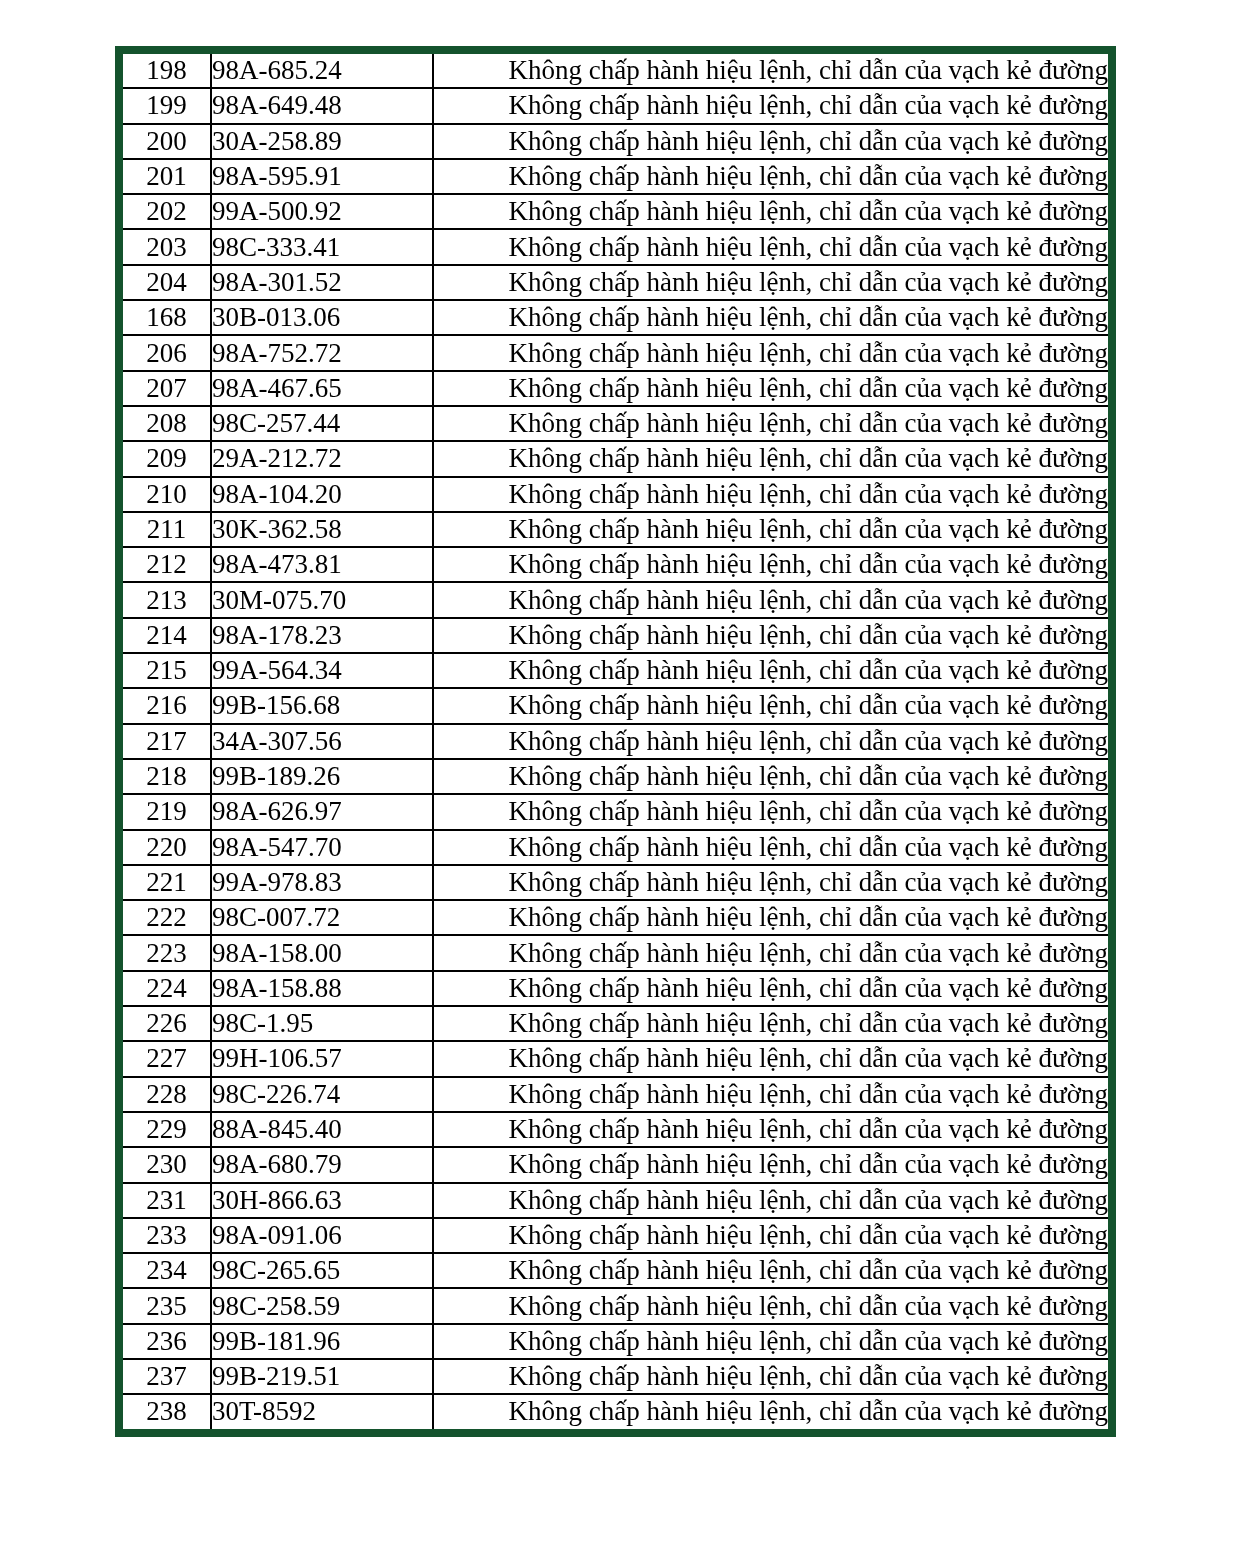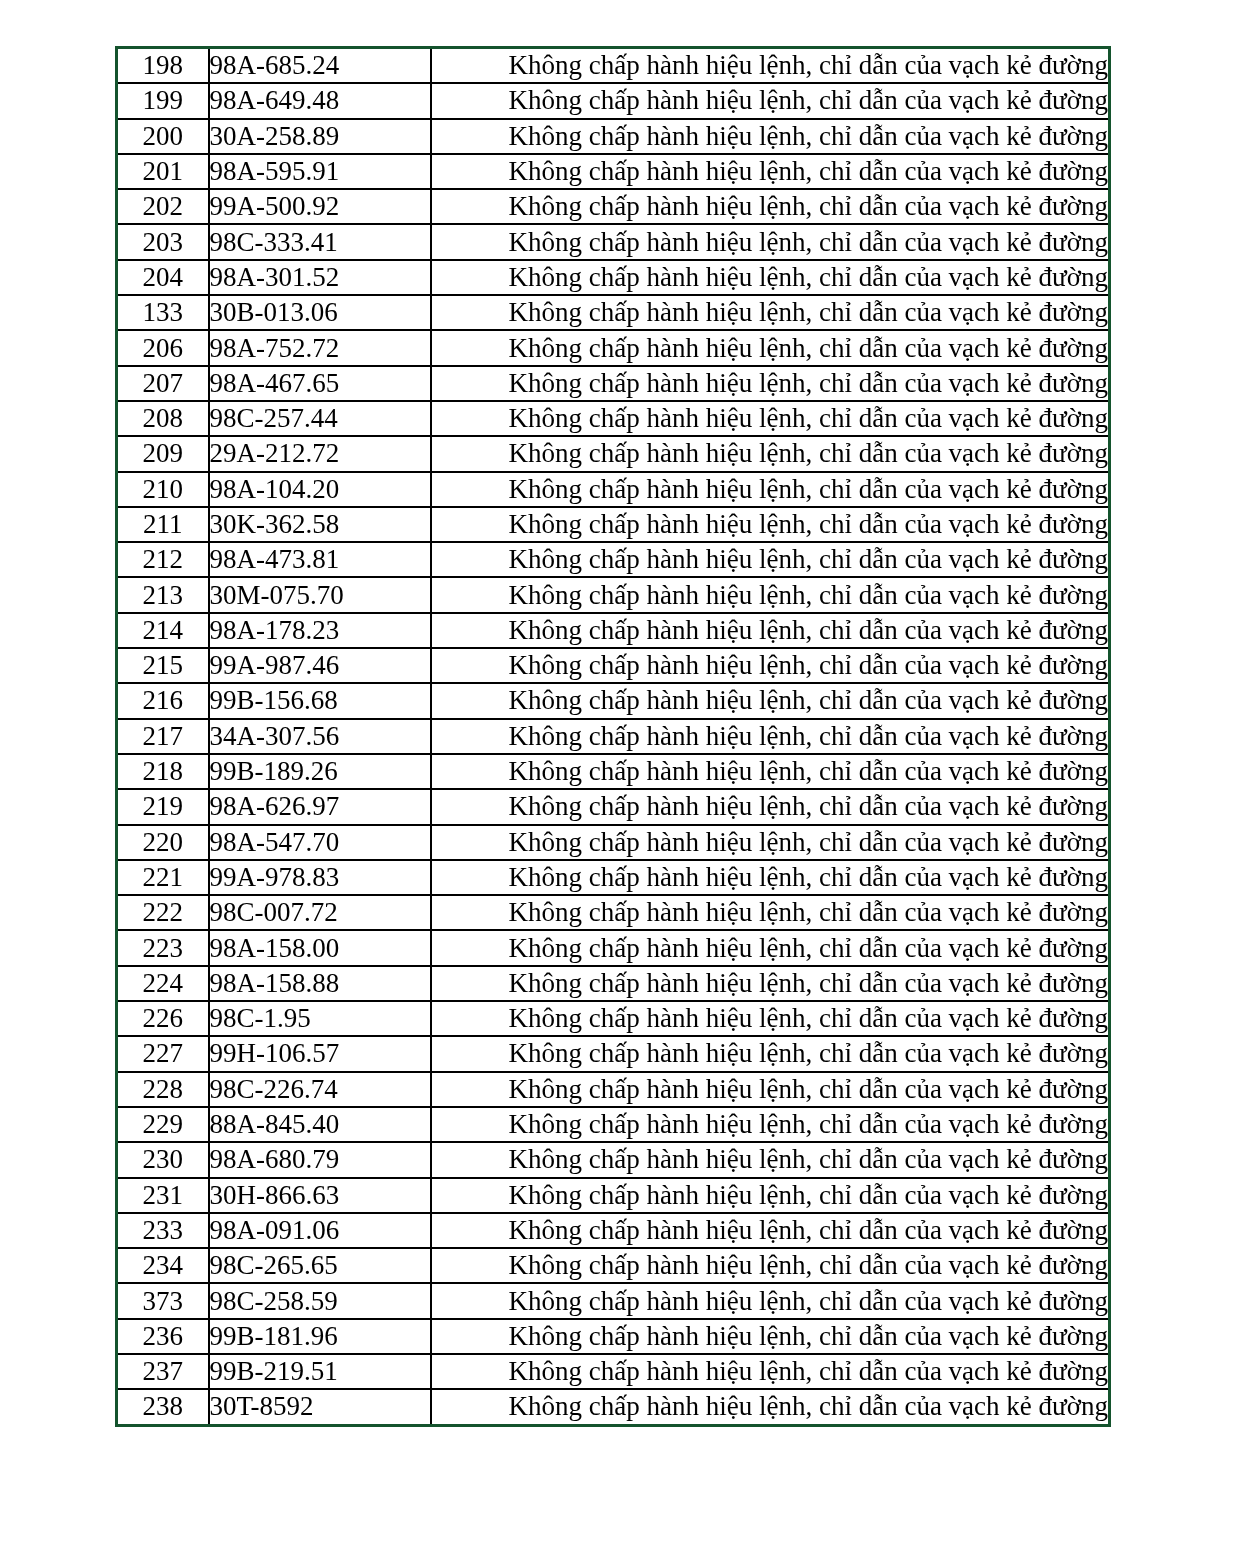--- a/index.html
+++ b/index.html
@@ -12,21 +12,21 @@
     font-family: "Liberation Serif", "DejaVu Serif", serif;
     color: #000000;
   }
   table.fine-table {
     position: absolute;
     left: 115px;
     top: 46px;
     width: 993px;
     border-collapse: collapse;
     table-layout: fixed;
-    border: 3px solid #14532d;
+    border: 8px solid #14532d;
   }
   table.fine-table col.c0 { width: 92px; }
   table.fine-table col.c1 { width: 222px; }
   table.fine-table col.c2 { width: 679px; }
   table.fine-table td {
     border: 2px solid #000000;
     height: 33.3px;
     padding: 0;
     font-size: 27px;
     line-height: 1;
@@ -81,21 +81,21 @@
           <td class="cell-no">203</td>
           <td class="cell-plate">98C-333.41</td>
           <td class="cell-violation">Không chấp hành hiệu lệnh, chỉ dẫn của vạch kẻ đường</td>
         </tr>
         <tr>
           <td class="cell-no">204</td>
           <td class="cell-plate">98A-301.52</td>
           <td class="cell-violation">Không chấp hành hiệu lệnh, chỉ dẫn của vạch kẻ đường</td>
         </tr>
         <tr>
-          <td class="cell-no">133</td>
+          <td class="cell-no">168</td>
           <td class="cell-plate">30B-013.06</td>
           <td class="cell-violation">Không chấp hành hiệu lệnh, chỉ dẫn của vạch kẻ đường</td>
         </tr>
         <tr>
           <td class="cell-no">206</td>
           <td class="cell-plate">98A-752.72</td>
           <td class="cell-violation">Không chấp hành hiệu lệnh, chỉ dẫn của vạch kẻ đường</td>
         </tr>
         <tr>
           <td class="cell-no">207</td>
@@ -132,21 +132,21 @@
           <td class="cell-plate">30M-075.70</td>
           <td class="cell-violation">Không chấp hành hiệu lệnh, chỉ dẫn của vạch kẻ đường</td>
         </tr>
         <tr>
           <td class="cell-no">214</td>
           <td class="cell-plate">98A-178.23</td>
           <td class="cell-violation">Không chấp hành hiệu lệnh, chỉ dẫn của vạch kẻ đường</td>
         </tr>
         <tr>
           <td class="cell-no">215</td>
-          <td class="cell-plate">99A-987.46</td>
+          <td class="cell-plate">99A-564.34</td>
           <td class="cell-violation">Không chấp hành hiệu lệnh, chỉ dẫn của vạch kẻ đường</td>
         </tr>
         <tr>
           <td class="cell-no">216</td>
           <td class="cell-plate">99B-156.68</td>
           <td class="cell-violation">Không chấp hành hiệu lệnh, chỉ dẫn của vạch kẻ đường</td>
         </tr>
         <tr>
           <td class="cell-no">217</td>
           <td class="cell-plate">34A-307.56</td>
@@ -221,21 +221,21 @@
           <td class="cell-no">233</td>
           <td class="cell-plate">98A-091.06</td>
           <td class="cell-violation">Không chấp hành hiệu lệnh, chỉ dẫn của vạch kẻ đường</td>
         </tr>
         <tr>
           <td class="cell-no">234</td>
           <td class="cell-plate">98C-265.65</td>
           <td class="cell-violation">Không chấp hành hiệu lệnh, chỉ dẫn của vạch kẻ đường</td>
         </tr>
         <tr>
-          <td class="cell-no">373</td>
+          <td class="cell-no">235</td>
           <td class="cell-plate">98C-258.59</td>
           <td class="cell-violation">Không chấp hành hiệu lệnh, chỉ dẫn của vạch kẻ đường</td>
         </tr>
         <tr>
           <td class="cell-no">236</td>
           <td class="cell-plate">99B-181.96</td>
           <td class="cell-violation">Không chấp hành hiệu lệnh, chỉ dẫn của vạch kẻ đường</td>
         </tr>
         <tr>
           <td class="cell-no">237</td>

